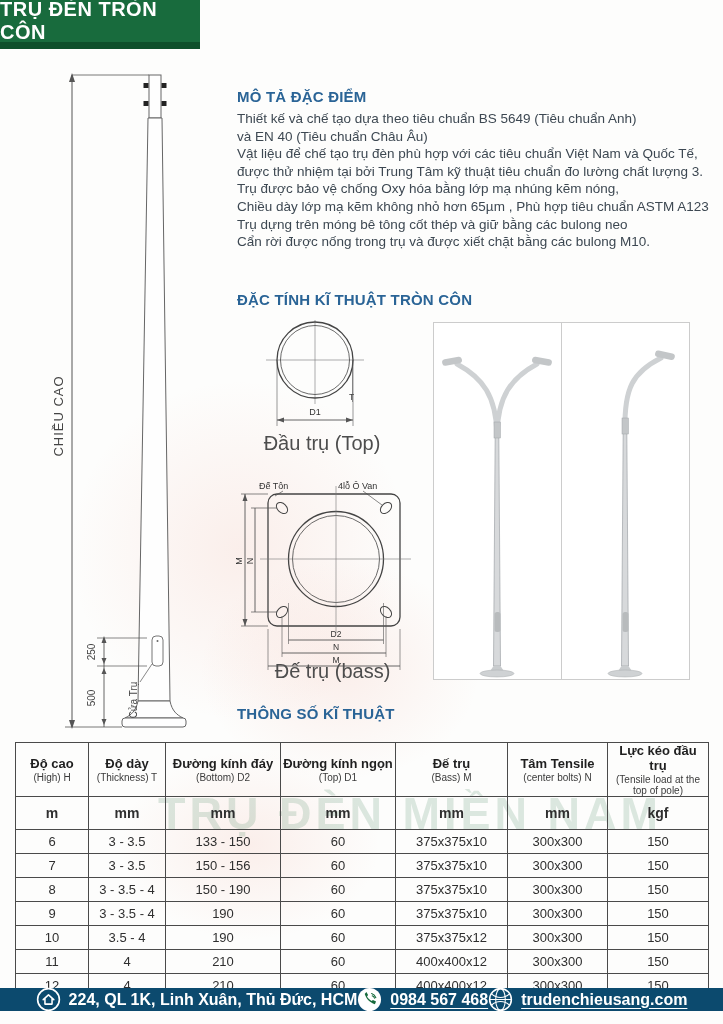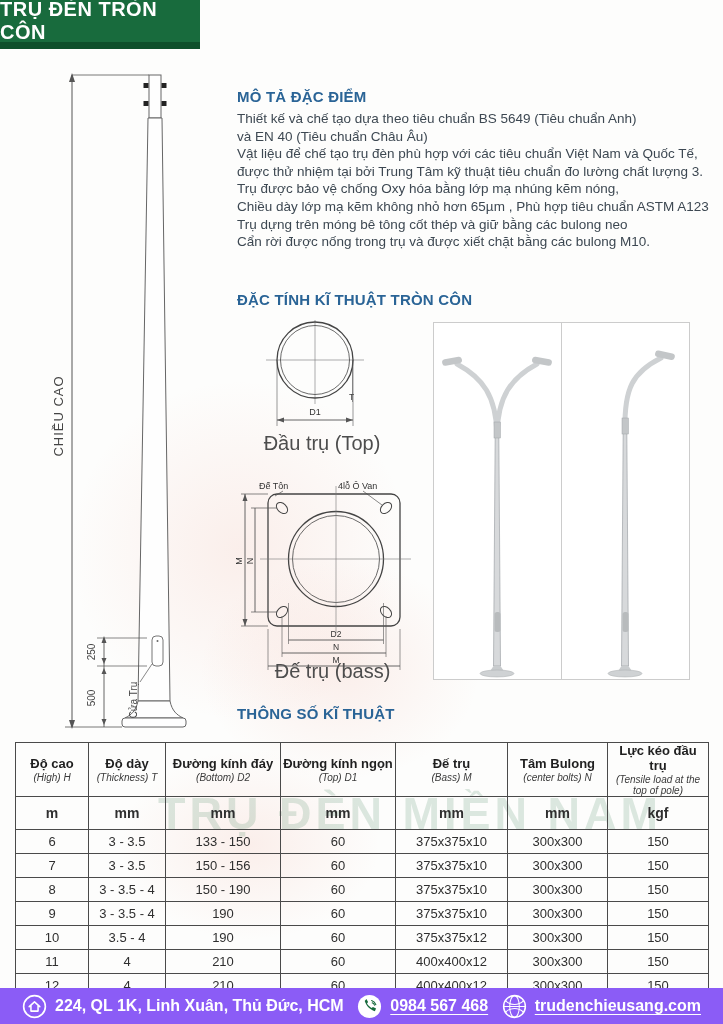--- a/index.html
+++ b/index.html
@@ -21,34 +21,34 @@
 
   
   .caption{font-size:20px;color:#4d4d4d;text-align:center;}
 
   
   .spec-table{border-collapse:collapse;width:693px;table-layout:fixed;background:transparent;}
   .spec-table th,.spec-table td{border:1px solid #4a4a4a;text-align:center;vertical-align:middle;
     padding:0 2px;color:#2f2f2f;}
   .spec-table thead th{height:46px;font-weight:normal;}
   .th-vn{font-weight:bold;font-size:13px;color:#1f1f1f;}
-  .th-en{font-size:10px;color:#3a3a3a;margin-top:1px;line-height:11px;font-style:italic;}
+  .th-en{font-size:10px;color:#3a3a3a;margin-top:1px;line-height:11px;}
   .unit-row td{height:32px;font-weight:bold;font-size:14px;}
   .data-row td{height:23px;font-size:13px;}
   .tbl-wrap{left:15px;top:742px;z-index:2;}
 
   
   .wm{left:130px;top:788px;width:560px;text-align:center;font-size:45px;font-weight:bold;
       letter-spacing:4px;color:rgba(24,110,60,0.15);z-index:1;white-space:nowrap;}
   .blob{position:absolute;border-radius:50%;z-index:0;
       background:radial-gradient(closest-side, rgba(236,150,128,0.14), rgba(236,150,128,0));}
 
   
-  .footer{left:0;top:988px;width:723px;height:36px;background:#8b5cf6;display:flex;
-    align-items:center;justify-content:space-between;padding:0 22px;box-sizing:border-box;z-index:3;}
+  .footer{left:0;top:988px;width:723px;height:23px;background:#0c4a6e;display:flex;
+    align-items:center;justify-content:center;padding:0 22px;box-sizing:border-box;z-index:3;}
   .f-item{display:flex;align-items:center;gap:8px;color:#fff;font-weight:bold;font-size:16px;}
   .f-link{text-decoration:underline;text-underline-offset:3px;}
 
   svg text{font-family:"Liberation Sans", sans-serif;}
   .z2{z-index:2;}
 </style>
 </head>
 <body>
 
 <div class="page">
@@ -229,21 +229,21 @@
             </th>
           <th>
               <div class="th-vn">Đường kính ngọn</div>
               <div class="th-en">(Top) D1</div>
             </th>
           <th>
               <div class="th-vn">Đế trụ</div>
               <div class="th-en">(Bass) M</div>
             </th>
           <th>
-              <div class="th-vn">Tâm Bulong</div>
+              <div class="th-vn">Tâm Tensile</div>
               <div class="th-en">(center bolts) N</div>
             </th>
           <th>
               <div class="th-vn">Lực kéo đầu trụ</div>
               <div class="th-en">(Tensile load at the top of pole)</div>
             </th>
         </tr>
         <tr class="unit-row">
           <td>m</td>
           <td>mm</td>

